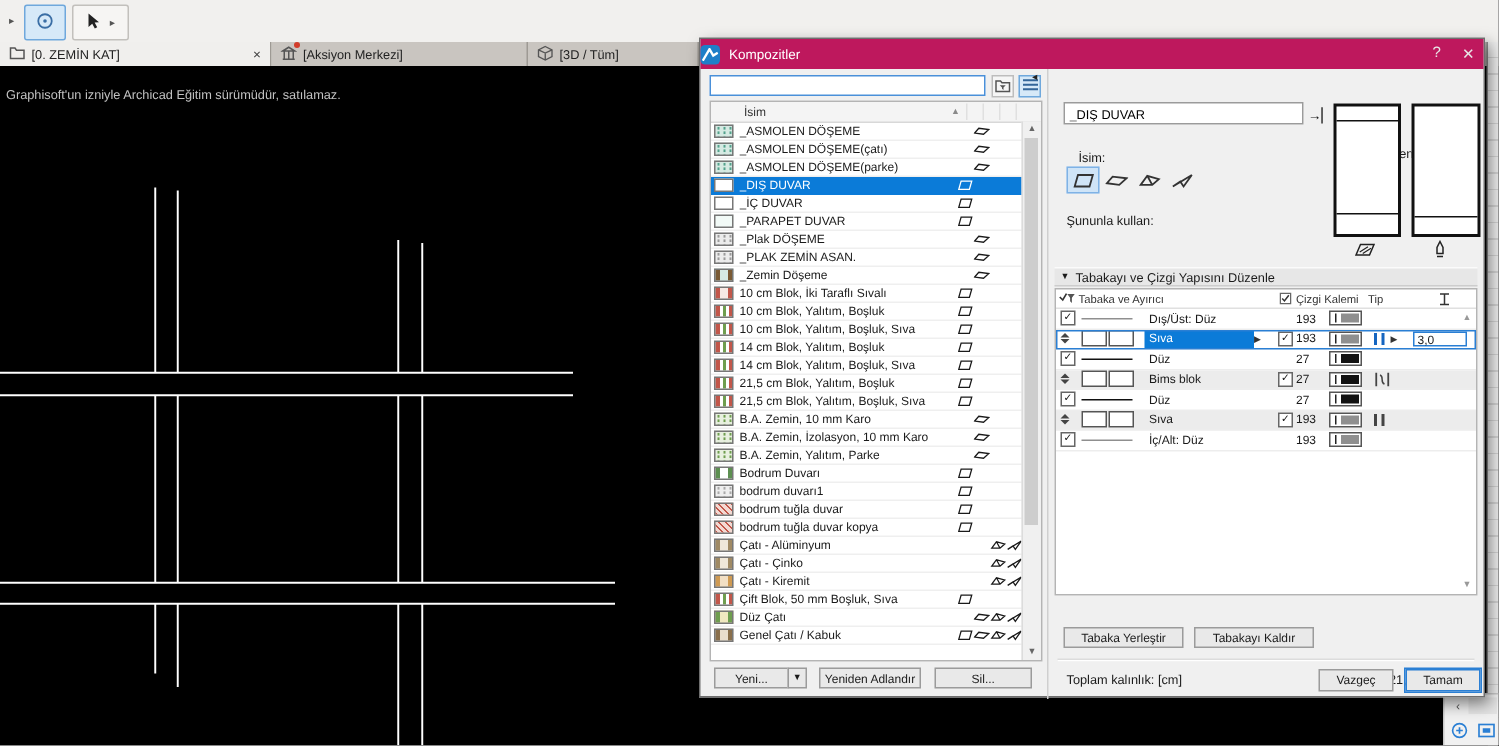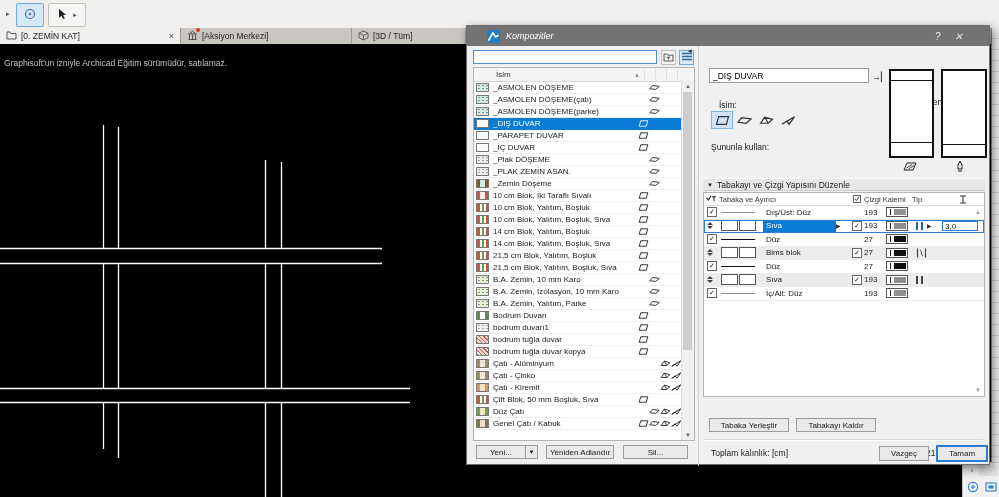--- a/index.html
+++ b/index.html
@@ -29,21 +29,21 @@
     border-left:1px solid #8e8e8e;box-sizing:border-box;}
 
   
   .corner{left:962px;top:462px;width:37px;height:35px;background:#f1f1f1;border-left:1px solid #c9c9c9;border-top:1px solid #c9c9c9;box-sizing:border-box;}
   .corner .scroll-left{position:absolute;left:3px;top:2px;width:12px;height:11px;color:#555;font-size:8px;text-align:center;line-height:11px;}
   .corner .track{position:absolute;left:16px;top:2px;width:19px;height:11px;background:#e4e4e4;}
   .corner .zoomrow{position:absolute;left:0;top:16px;width:37px;height:18px;display:flex;align-items:center;gap:6px;padding-left:4px;box-sizing:border-box;}
 
   
   .dlg{left:466px;top:25px;width:524px;height:440px;background:#f0f0f0;border:1px solid #6e6e6e;box-sizing:border-box;box-shadow:3px 4px 10px rgba(0,0,0,.5);}
-  .dlg-title{position:absolute;left:0;top:0;width:100%;height:20px;background:#737373;display:flex;align-items:center;box-sizing:border-box;padding:0 20px;font-style:italic;}
+  .dlg-title{position:absolute;left:0;top:0;width:100%;height:20px;background:#be185d;display:flex;align-items:center;box-sizing:border-box;padding:0 0;}
   .dlg-title .t{color:#fff;font-size:9px;margin-left:6px;}
   .dlg-title .btns{margin-left:auto;display:flex;gap:14px;color:#e8e8e8;font-size:10px;padding-right:6px;}
   .logo{width:13px;height:13px;border-radius:3px;background:#1f7ec8;position:relative;}
   .logo svg{position:absolute;left:1px;top:2px;}
 
   
   .search-input{position:absolute;left:6px;top:24px;width:184px;height:14px;border:1px solid #4a90d9;background:#fff;font-size:8.5px;padding:0 2px;box-sizing:border-box;font-family:"Liberation Sans",sans-serif;}
   .mini-btn{position:absolute;top:24px;width:15px;height:15px;border:1px solid #bdbdbd;background:#f6f6f6;display:flex;align-items:center;justify-content:center;box-sizing:border-box;}
   .mini-btn.active{border-color:#6fa8dc;background:#d6e9f8;}
 
@@ -308,36 +308,36 @@
                 <svg width="11" height="9" viewBox="0 0 14 10">
                   <path d="M1.5 8.5 L3.5 1.5 L12.5 1.5 L10.5 8.5 Z" fill="none" stroke="currentColor" stroke-width="1.1"></path>
                 </svg>
               </span>
               <span class="u-slot"></span>
               <span class="u-slot"></span>
               <span class="u-slot"></span>
             </span>
           </div>
           <div class="list-item">
+            <span class="swatch sw-plain" style="--c1: #ffffff; --c2: #888888;"></span>
+            <span class="item-label">_İÇ DUVAR</span>
+            <span class="usage-icons">
+              <span class="u-slot">
+                <svg width="11" height="9" viewBox="0 0 14 10">
+                  <path d="M1.5 8.5 L3.5 1.5 L12.5 1.5 L10.5 8.5 Z" fill="none" stroke="currentColor" stroke-width="1.1"></path>
+                </svg>
+              </span>
+              <span class="u-slot"></span>
+              <span class="u-slot"></span>
+              <span class="u-slot"></span>
+            </span>
+          </div>
+          <div class="list-item">
             <span class="swatch sw-plain" style="--c1: #f2faf7; --c2: #53a28c;"></span>
             <span class="item-label">_PARAPET DUVAR</span>
-            <span class="usage-icons">
-              <span class="u-slot">
-                <svg width="11" height="9" viewBox="0 0 14 10">
-                  <path d="M1.5 8.5 L3.5 1.5 L12.5 1.5 L10.5 8.5 Z" fill="none" stroke="currentColor" stroke-width="1.1"></path>
-                </svg>
-              </span>
-              <span class="u-slot"></span>
-              <span class="u-slot"></span>
-              <span class="u-slot"></span>
-            </span>
-          </div>
-          <div class="list-item">
-            <span class="swatch sw-plain" style="--c1: #ffffff; --c2: #888888;"></span>
-            <span class="item-label">_İÇ DUVAR</span>
             <span class="usage-icons">
               <span class="u-slot">
                 <svg width="11" height="9" viewBox="0 0 14 10">
                   <path d="M1.5 8.5 L3.5 1.5 L12.5 1.5 L10.5 8.5 Z" fill="none" stroke="currentColor" stroke-width="1.1"></path>
                 </svg>
               </span>
               <span class="u-slot"></span>
               <span class="u-slot"></span>
               <span class="u-slot"></span>
             </span>

